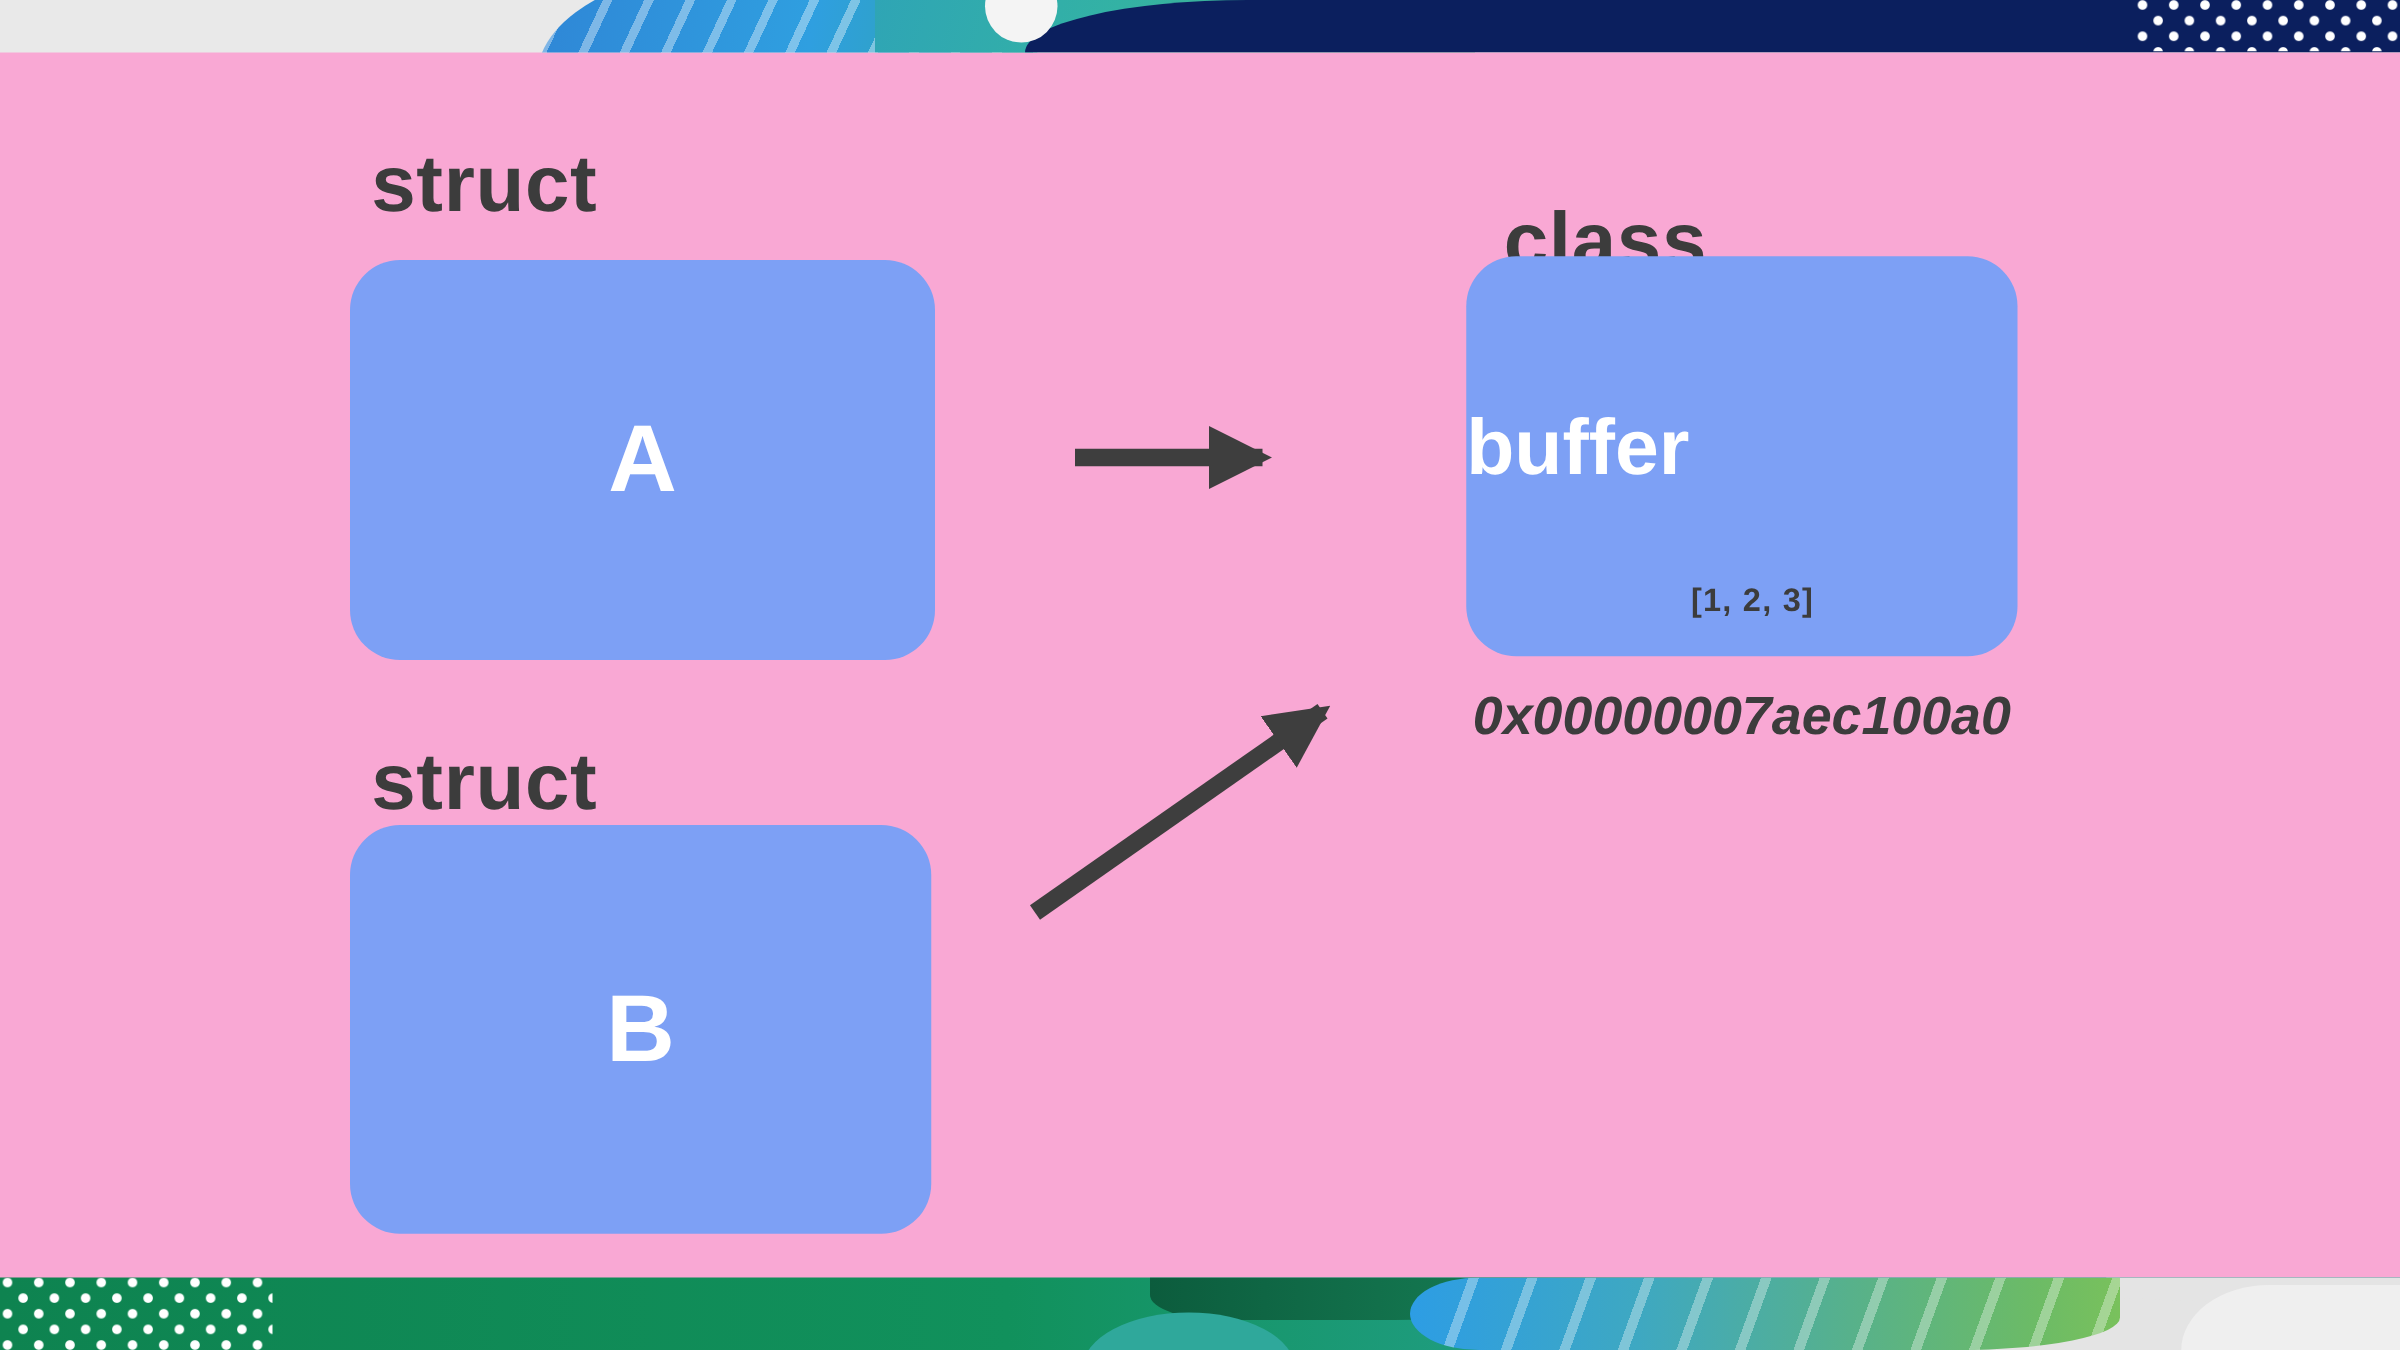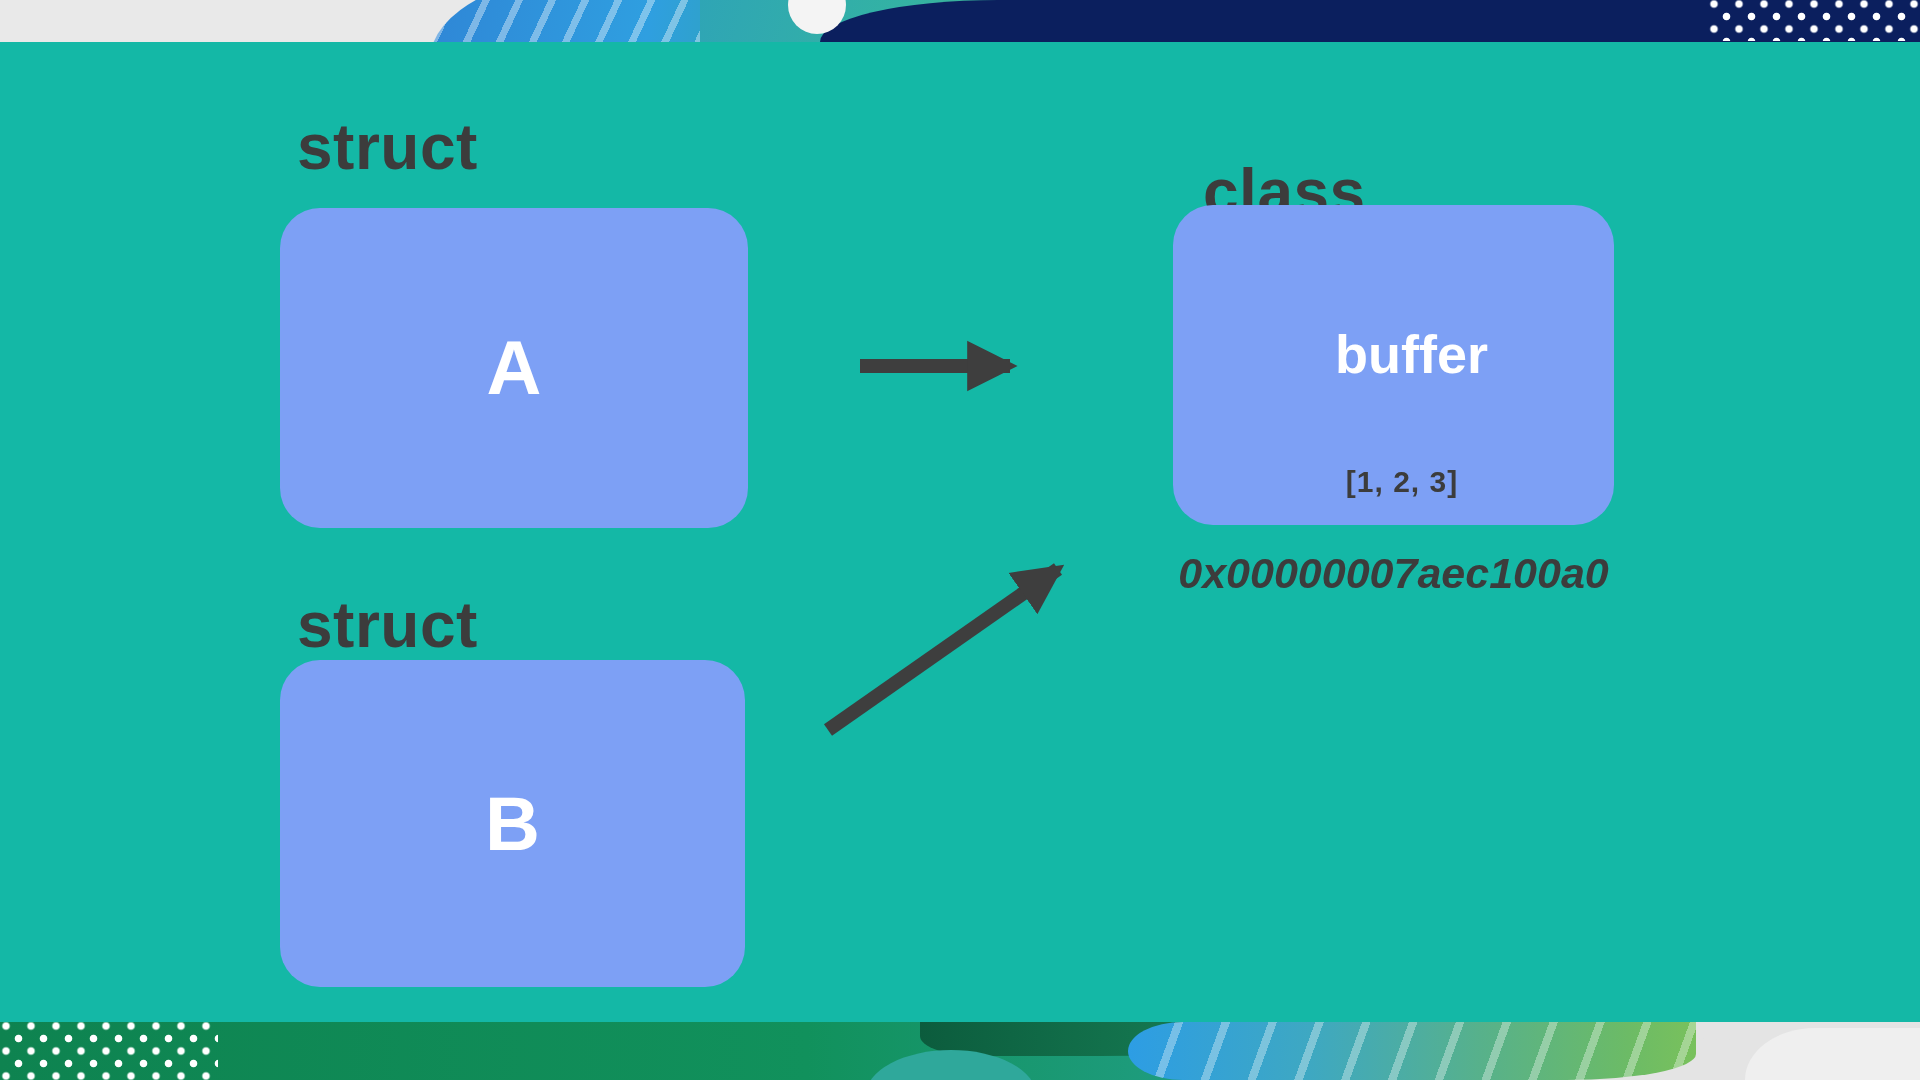--- a/index.html
+++ b/index.html
@@ -2,21 +2,21 @@
 <html><head>
 <meta charset="utf-8">
 <style>
   * { margin: 0; padding: 0; box-sizing: border-box; }
   html, body { width: 1920px; height: 1080px; overflow: hidden; }
   body {
     font-family: "Liberation Sans", sans-serif;
     background: #ffffff;
     position: relative;
   }
-  .stage { position: absolute; inset: 0; width: 1920px; height: 1080px; background: #14b8a6; }
+  .stage { position: absolute; inset: 0; width: 1920px; height: 1080px; background: #f9a8d4; }
 
   
   .top-band { position: absolute; left: 0; top: 0; width: 1920px; height: 42px; background: #e9e9e9; overflow: hidden; }
   .tb-stripes {
     position: absolute; left: 430px; top: -30px; width: 400px; height: 90px;
     background:
       repeating-linear-gradient(115deg, rgba(255,255,255,0.38) 0 7px, rgba(255,255,255,0) 7px 30px),
       linear-gradient(100deg, #2f86d6 0%, #2f9fe0 55%, #2fa79e 100%);
     border-top-left-radius: 240px 120px;
   }
@@ -94,25 +94,25 @@
   }
   .box-a { left: 280px; top: 208px; width: 468px; height: 320px; }
   .box-b { left: 280px; top: 660px; width: 465px; height: 327px; }
   .box-letter {
     color: #ffffff; font-size: 76px; font-weight: 700; line-height: 1;
   }
 
   .box-buffer { left: 1173px; top: 205px; width: 441px; height: 320px; display: block; }
   .buffer-title {
     position: absolute; left: 0; top: 122px; width: 100%;
-    text-align: center; color: #ffffff; font-size: 54px; font-weight: 700; line-height: 1; padding-left: 36px;
+    text-align: left; color: #ffffff; font-size: 63px; font-weight: 700; line-height: 1;
   }
   .buffer-contents {
     position: absolute; left: 0; top: 262px; width: 100%;
-    text-align: center; color: #3c3c3c; font-size: 30px; font-weight: 700; line-height: 1;
+    text-align: center; color: #3c3c3c; font-size: 26px; font-weight: 700; line-height: 1;
     letter-spacing: 1px;
     padding-left: 17px;
   }
   .buffer-address {
     position: absolute; left: 1153px; top: 552px; width: 481px;
     text-align: center; color: #3c3c3c; font-size: 43px; font-weight: 700; line-height: 1; font-style: italic;
   }
 
   .arrow-layer { position: absolute; inset: 0; width: 1920px; height: 1080px; pointer-events: none; }
 </style>

